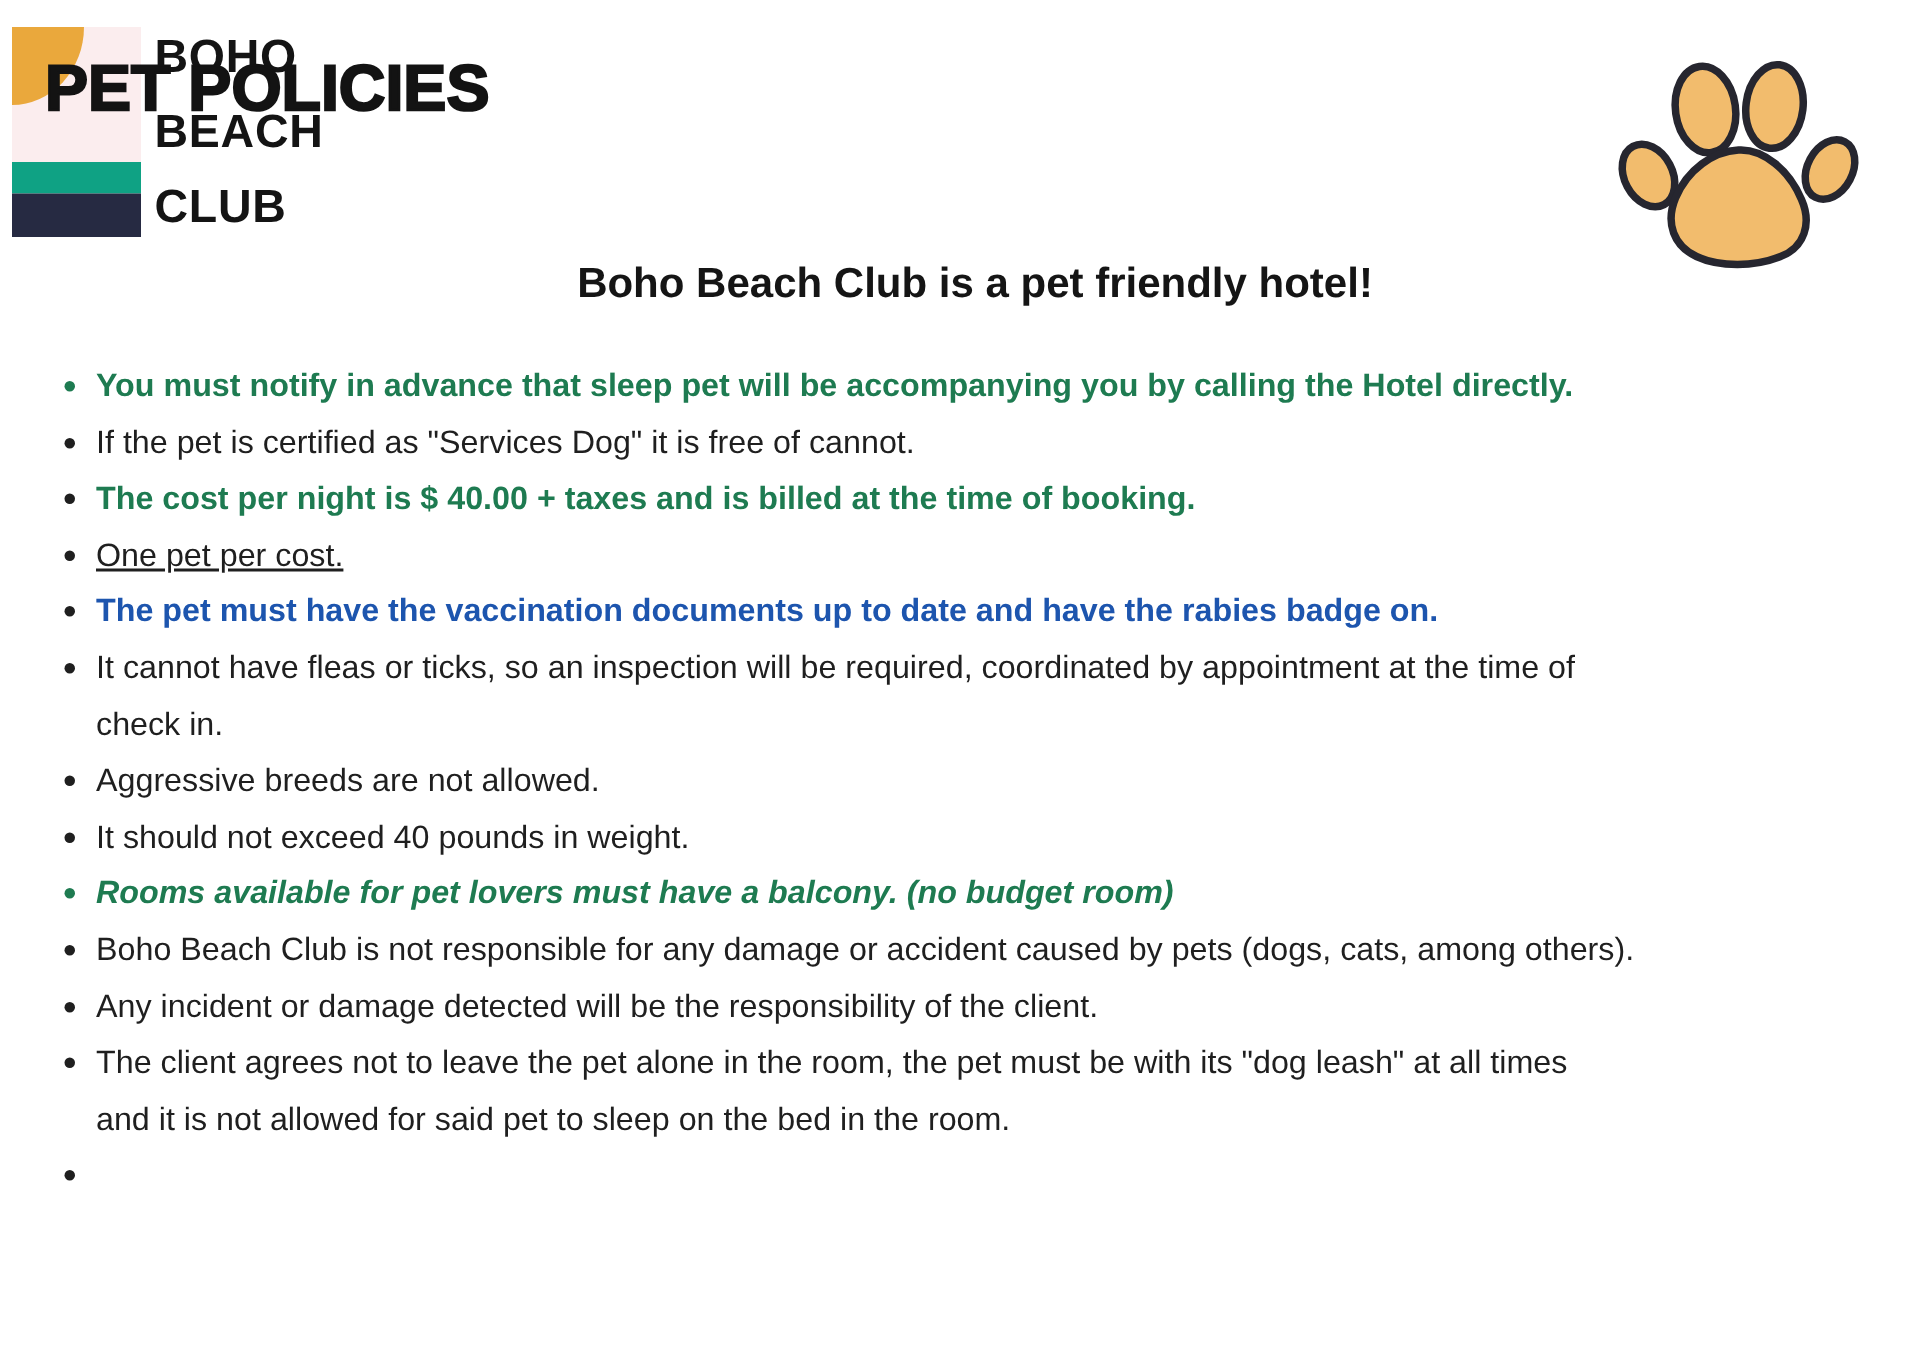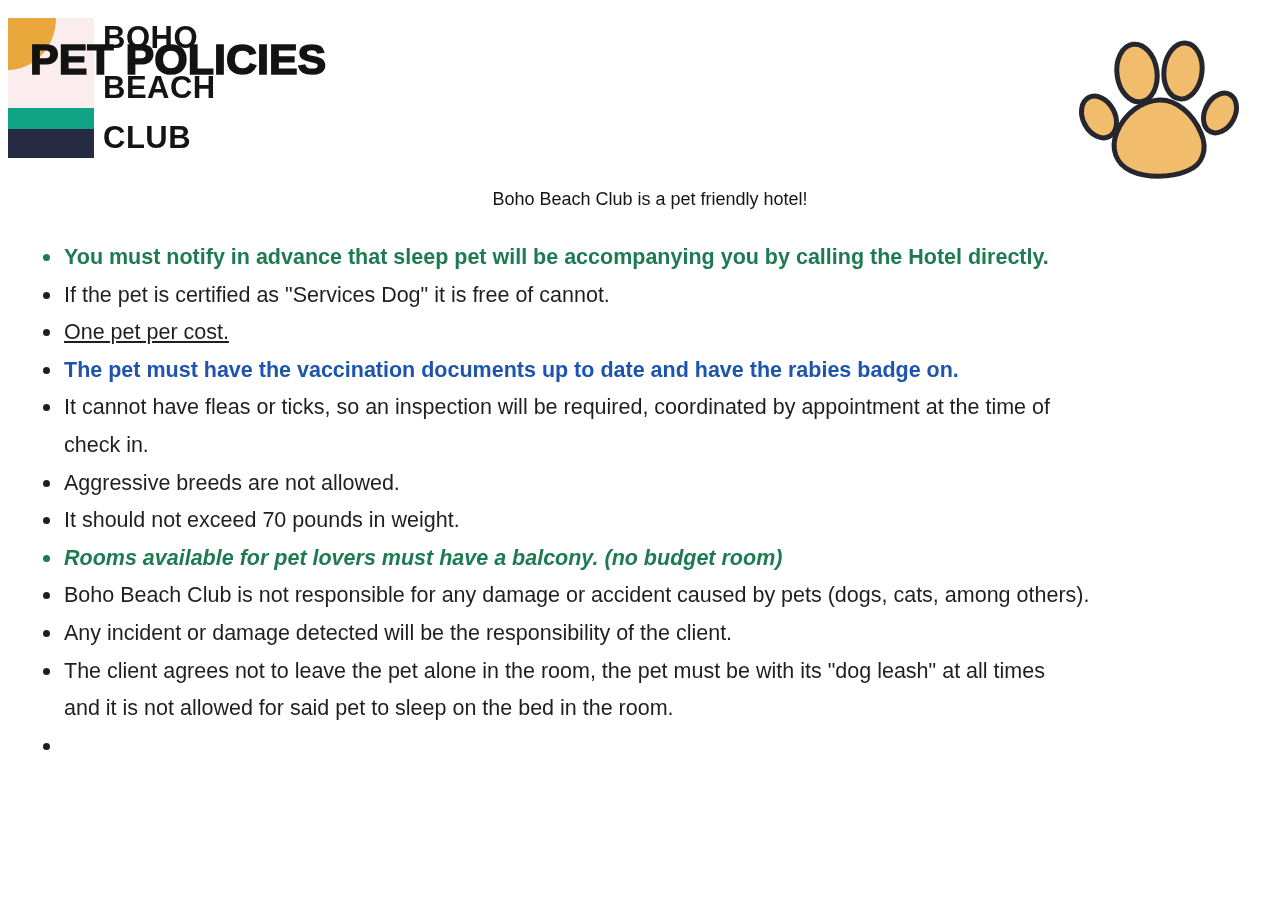--- a/index.html
+++ b/index.html
@@ -25,21 +25,21 @@
   
   .page-title {
     position: absolute; top: 38px; left: 30px; right: 0;
     font-size: 43px; font-weight: 800; color: #131313;
     letter-spacing: 0px; line-height: 1;
     -webkit-text-stroke: 1.6px #131313;
   }
   .subtitle {
     position: absolute; top: 173px; left: 20px; right: 0;
     text-align: center;
-    font-size: 18px; font-weight: 400; color: #151515; margin-top: 16px;
+    font-size: 28px; font-weight: 700; color: #151515;
   }
 
   .paw { position: absolute; left: 1078px; top: 20px; width: 162px; height: 160px; }
 
   
   .policies { position: absolute; left: 40px; top: 239px; width: 1220px; }
   .policies ul { list-style: none; margin: 0; padding: 0; font-size: 21.5px; line-height: 37.6px; }
   .policies li { position: relative; padding-left: 24px; }
   .policies li .text { white-space: pre-line; }
   .bullet {
@@ -92,40 +92,44 @@
 <div class="policies">
   <ul>
     <li class="t-green b-green">
       <span class="bullet"></span>
       <span class="text">You must notify in advance that sleep pet will be accompanying you by calling the Hotel directly.</span>
     </li>
     <li>
       <span class="bullet"></span>
       <span class="text">If the pet is certified as "Services Dog" it is free of cannot.</span>
     </li>
+    <li class="t-green">
+      <span class="bullet"></span>
+      <span class="text">The cost per night is $ 40.00 + taxes and is billed at the time of booking.</span>
+    </li>
     <li class="t-underline">
       <span class="bullet"></span>
       <span class="text">One pet per cost.</span>
     </li>
     <li class="t-blue">
       <span class="bullet"></span>
       <span class="text">The pet must have the vaccination documents up to date and have the rabies badge on.</span>
     </li>
     <li>
       <span class="bullet"></span>
       <span class="text">It cannot have fleas or ticks, so an inspection will be required, coordinated by appointment at the time of
 check in.</span>
     </li>
     <li>
       <span class="bullet"></span>
       <span class="text">Aggressive breeds are not allowed.</span>
     </li>
     <li>
       <span class="bullet"></span>
-      <span class="text">It should not exceed 70 pounds in weight.</span>
+      <span class="text">It should not exceed 40 pounds in weight.</span>
     </li>
     <li class="t-green-italic b-green">
       <span class="bullet"></span>
       <span class="text">Rooms available for pet lovers must have a balcony. (no budget room)</span>
     </li>
     <li>
       <span class="bullet"></span>
       <span class="text">Boho Beach Club is not responsible for any damage or accident caused by pets (dogs, cats, among others).</span>
     </li>
     <li>

